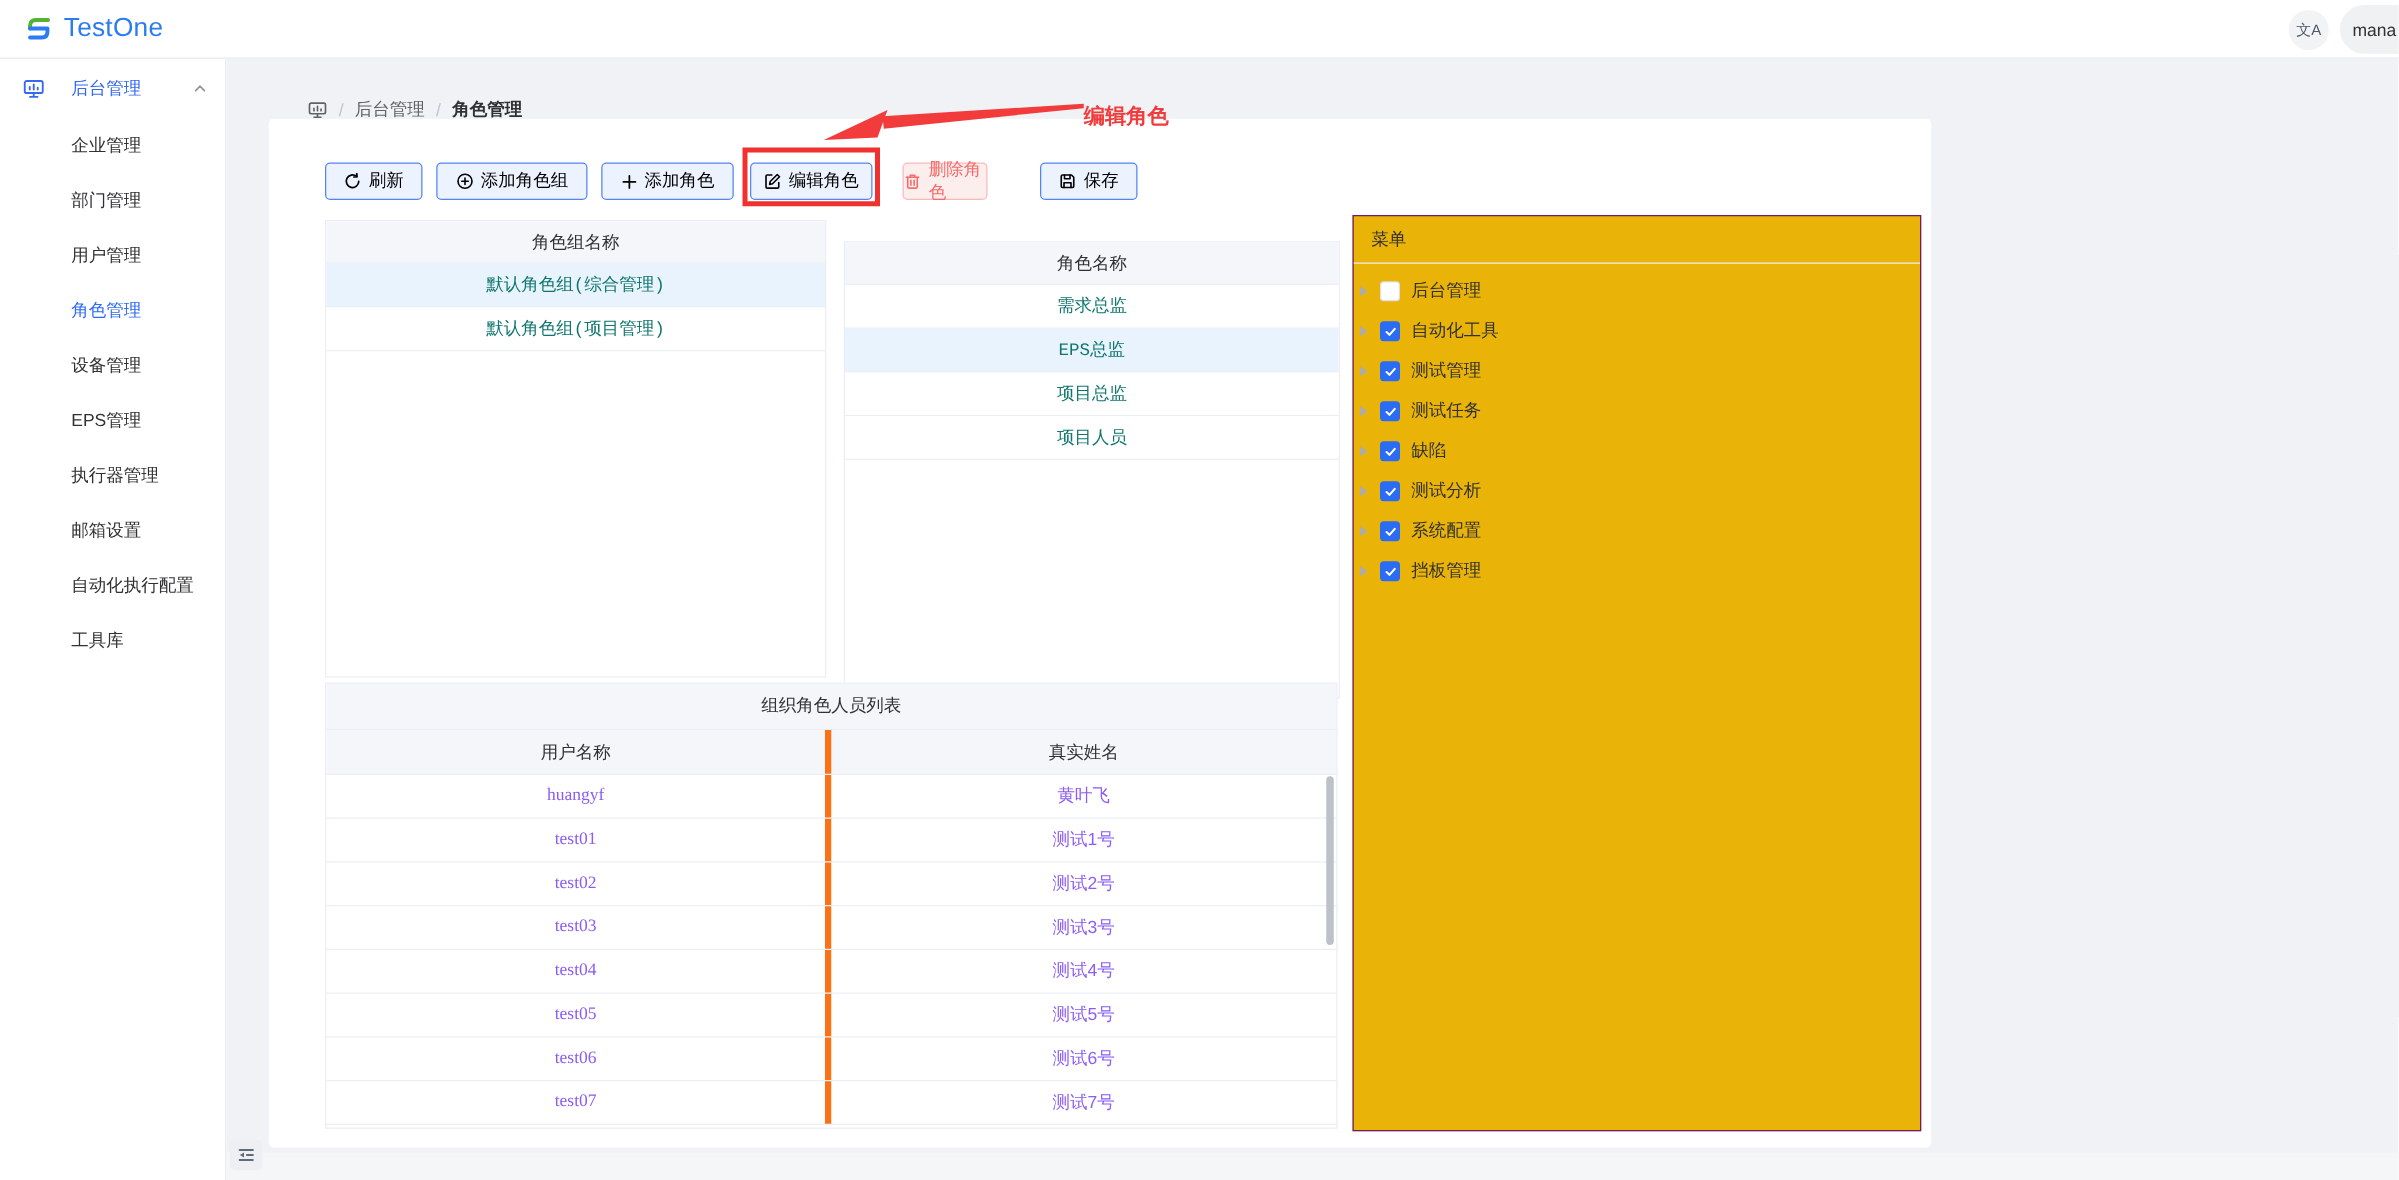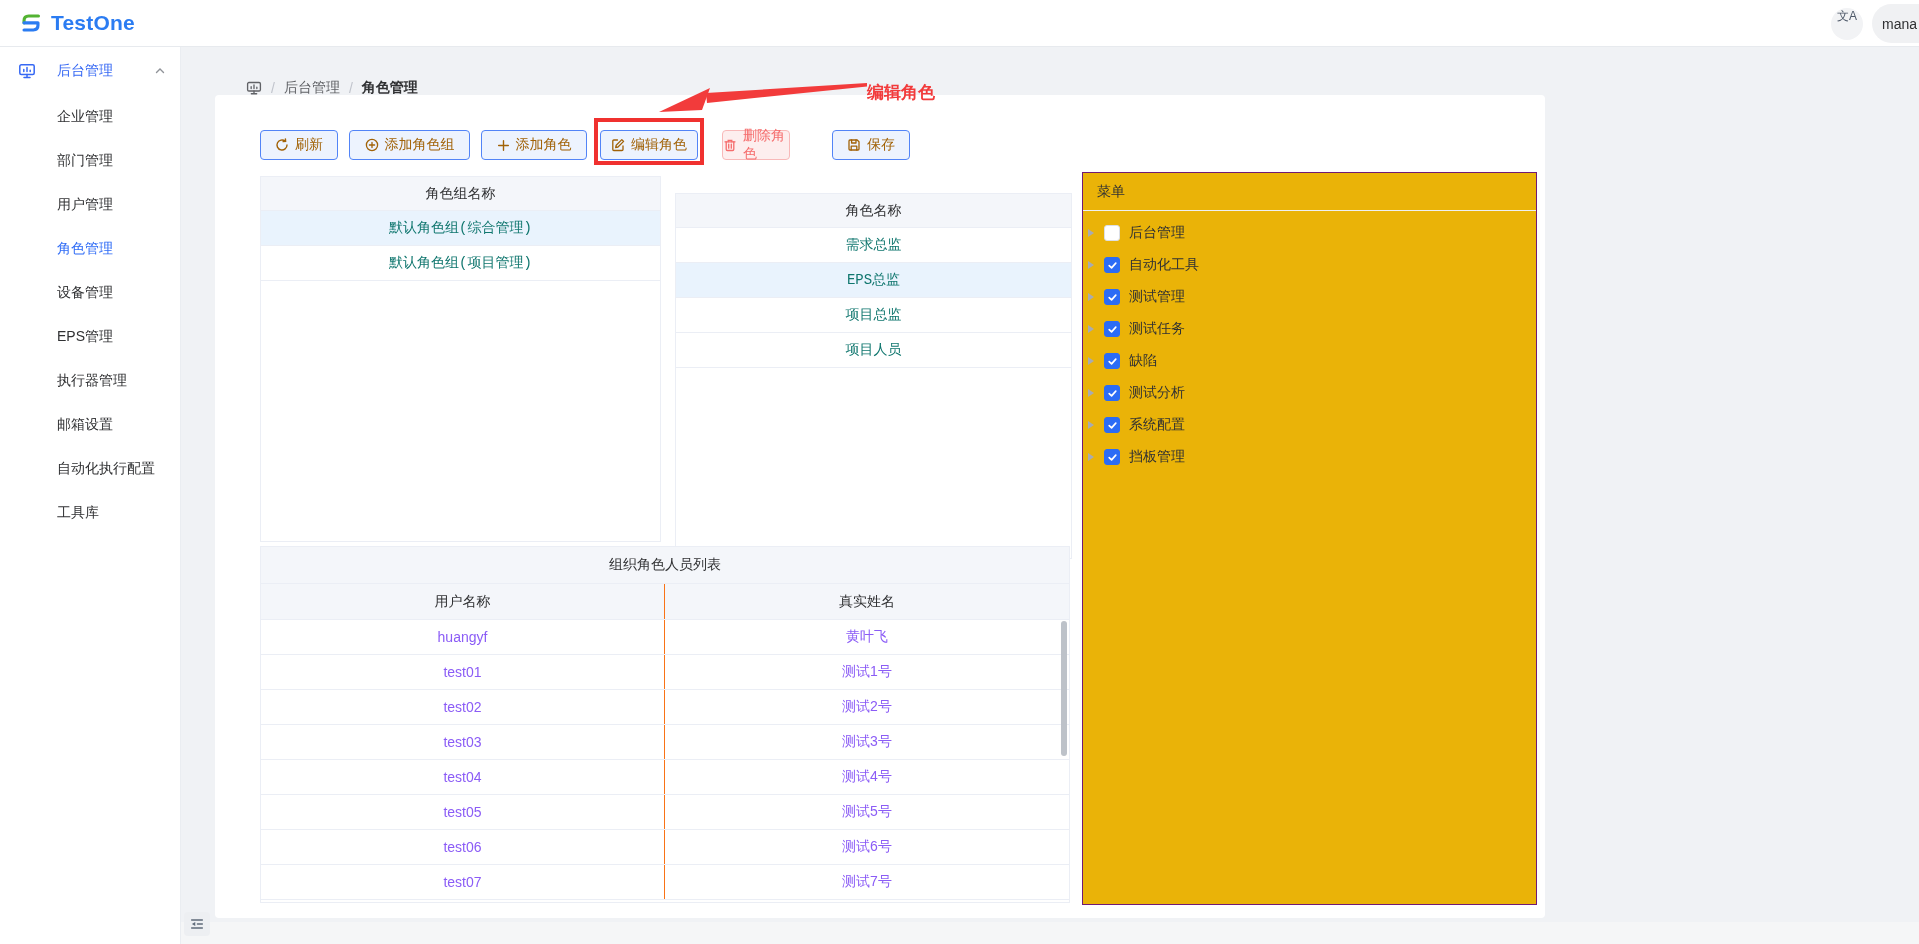--- a/index.html
+++ b/index.html
@@ -3,22 +3,22 @@
 <meta charset="utf-8">
 <style>
   * { margin:0; padding:0; box-sizing:border-box; }
   html,body { width:1919px; height:944px; overflow:hidden; }
   body { font-family:"Liberation Sans","DejaVu Sans",sans-serif; font-size:14px; color:#303133; background:#fff; }
   .page { position:relative; width:1919px; height:944px; overflow:hidden; background:#fff; }
 
   
   .navbar { position:absolute; left:0; top:0; width:1919px; height:47px; background:#fff; border-bottom:1px solid #e7eaee; z-index:6; }
   .logo { position:absolute; left:18px; top:10px; display:flex; align-items:center; gap:7px; }
-  .logo-text { font-size:21px; font-weight:700; color:#2b7cf2; letter-spacing:.2px; }
-  .nav-circle { position:absolute; top:8px; width:32px; height:32px; border-radius:50%; background:#f2f3f5; display:flex; justify-content:center; color:#4e5969; font-size:12px; }
+  .logo-text { font-size:21px; font-weight:400; color:#2b7cf2; letter-spacing:.2px; }
+  .nav-circle { position:absolute; top:8px; width:32px; height:32px; border-radius:50%; background:#f2f3f5; display:flex; align-items:center; justify-content:center; color:#4e5969; font-size:12px; }
   .nav-translate { left:1831px; }
   .nav-user { position:absolute; left:1872px; top:4px; width:86px; height:39px; border-radius:20px; background:#f0f1f3; display:flex; align-items:center; padding-left:10px; color:#303133; font-size:14px; }
 
   
   .sidebar { position:absolute; left:0; top:47px; width:181px; height:897px; background:#fff; border-right:1px solid #eaedf1; z-index:5; }
   .side-group { height:48px; display:flex; align-items:center; padding:0 14px 0 18px; color:#3668f4; cursor:pointer; }
   .side-group .lbl { margin-left:21px; flex:1; }
   .side-item { height:44px; display:flex; align-items:center; padding-left:57px; color:#303133; cursor:pointer; }
   .side-item.active { color:#2e6bf6; }
 
@@ -27,21 +27,21 @@
   .footer-strip { position:absolute; left:181px; top:922px; width:1738px; height:22px; background:#f5f6f7; }
 
   .breadcrumb { position:absolute; left:246px; top:79px; display:flex; align-items:center; gap:9px; color:#606266; z-index:2; }
   .breadcrumb .sep { color:#c0c4cc; }
   .breadcrumb .last { color:#303133; font-weight:600; }
 
   .card { position:absolute; left:215px; top:95px; width:1330px; height:823px; background:#fff; border-radius:4px; z-index:1; }
 
   
   .tb-btn { position:absolute; top:35px; height:30px; border-radius:4px; display:flex; align-items:center; justify-content:center; gap:6px; font-size:14px; cursor:pointer;
-            color:#a16207; background:#edf3fe; border:1px solid #5284f7; }
+            color:#000000; background:#edf3fe; border:1px solid #5284f7; }
   .tb-btn svg { flex:0 0 auto; }
   .btn-refresh  { left:45px;  width:78px; }
   .btn-addgroup { left:134px; width:121px; }
   .btn-addrole  { left:266px; width:106px; }
   .btn-edit     { left:385px; width:98px; }
   .btn-delete   { left:507px; width:68px; color:#f56c6c; background:#fdeeee; border-color:#f8b9b9; }
   .btn-save     { left:617px; width:78px; }
 
   
   .tbl { position:absolute; background:#fff; border:1px solid #ebeef5; overflow:hidden;font-family:Liberation Mono, monospace; }
@@ -62,21 +62,21 @@
   .cbx.checked { background:#2b6cf5; border:1px solid #2b6cf5; }
   .cbx.unchecked { background:#fff; border:1px solid #dcdfe6; }
   .tree-label { color:#303133; }
 
   
   .members { position:absolute; left:45px; top:451px; width:810px; height:357px; background:#fff; border:1px solid #ebeef5; overflow:hidden; }
   .members-title { height:37px; background:#f4f6fa; border-bottom:1px solid #ebeef5; display:flex; align-items:center; justify-content:center; color:#303133; font-weight:500; }
   .members-head { height:36px; background:#f4f6fa; border-bottom:1px solid #ebeef5; display:flex; font-weight:500; color:#303133; }
   .m-row { height:35px; border-bottom:1px solid #ebeef5; display:flex; color:#8b5cf6; }
   .m-cell { width:50%; display:flex; align-items:center; justify-content:center; }
-  .m-cell:first-child { border-right:1px solid #f97316; }
+  .m-cell:first-child { border-right:5px solid #f97316;font-family:Liberation Serif, serif; }
   .v-thumb { position:absolute; right:2px; top:74px; width:6px; height:135px; border-radius:3px; background:#bdc2c9; z-index:2; }
 
   
   .overlay { position:absolute; left:0; top:0; width:1919px; height:944px; pointer-events:none; z-index:8; }
   .anno-rect { position:absolute; left:594px; top:118px; width:110px; height:47px; border:4px solid #f0312f; }
   .anno-label { position:absolute; left:867px; top:81px; color:#f23b3b; font-size:17px; font-weight:600; }
 
   
   .collapse-btn { position:absolute; left:184px; top:912px; width:26px; height:24px; background:#edeff2; border-radius:4px; display:flex; align-items:center; justify-content:center; color:#5f6b7a; z-index:6; cursor:pointer; }
 

